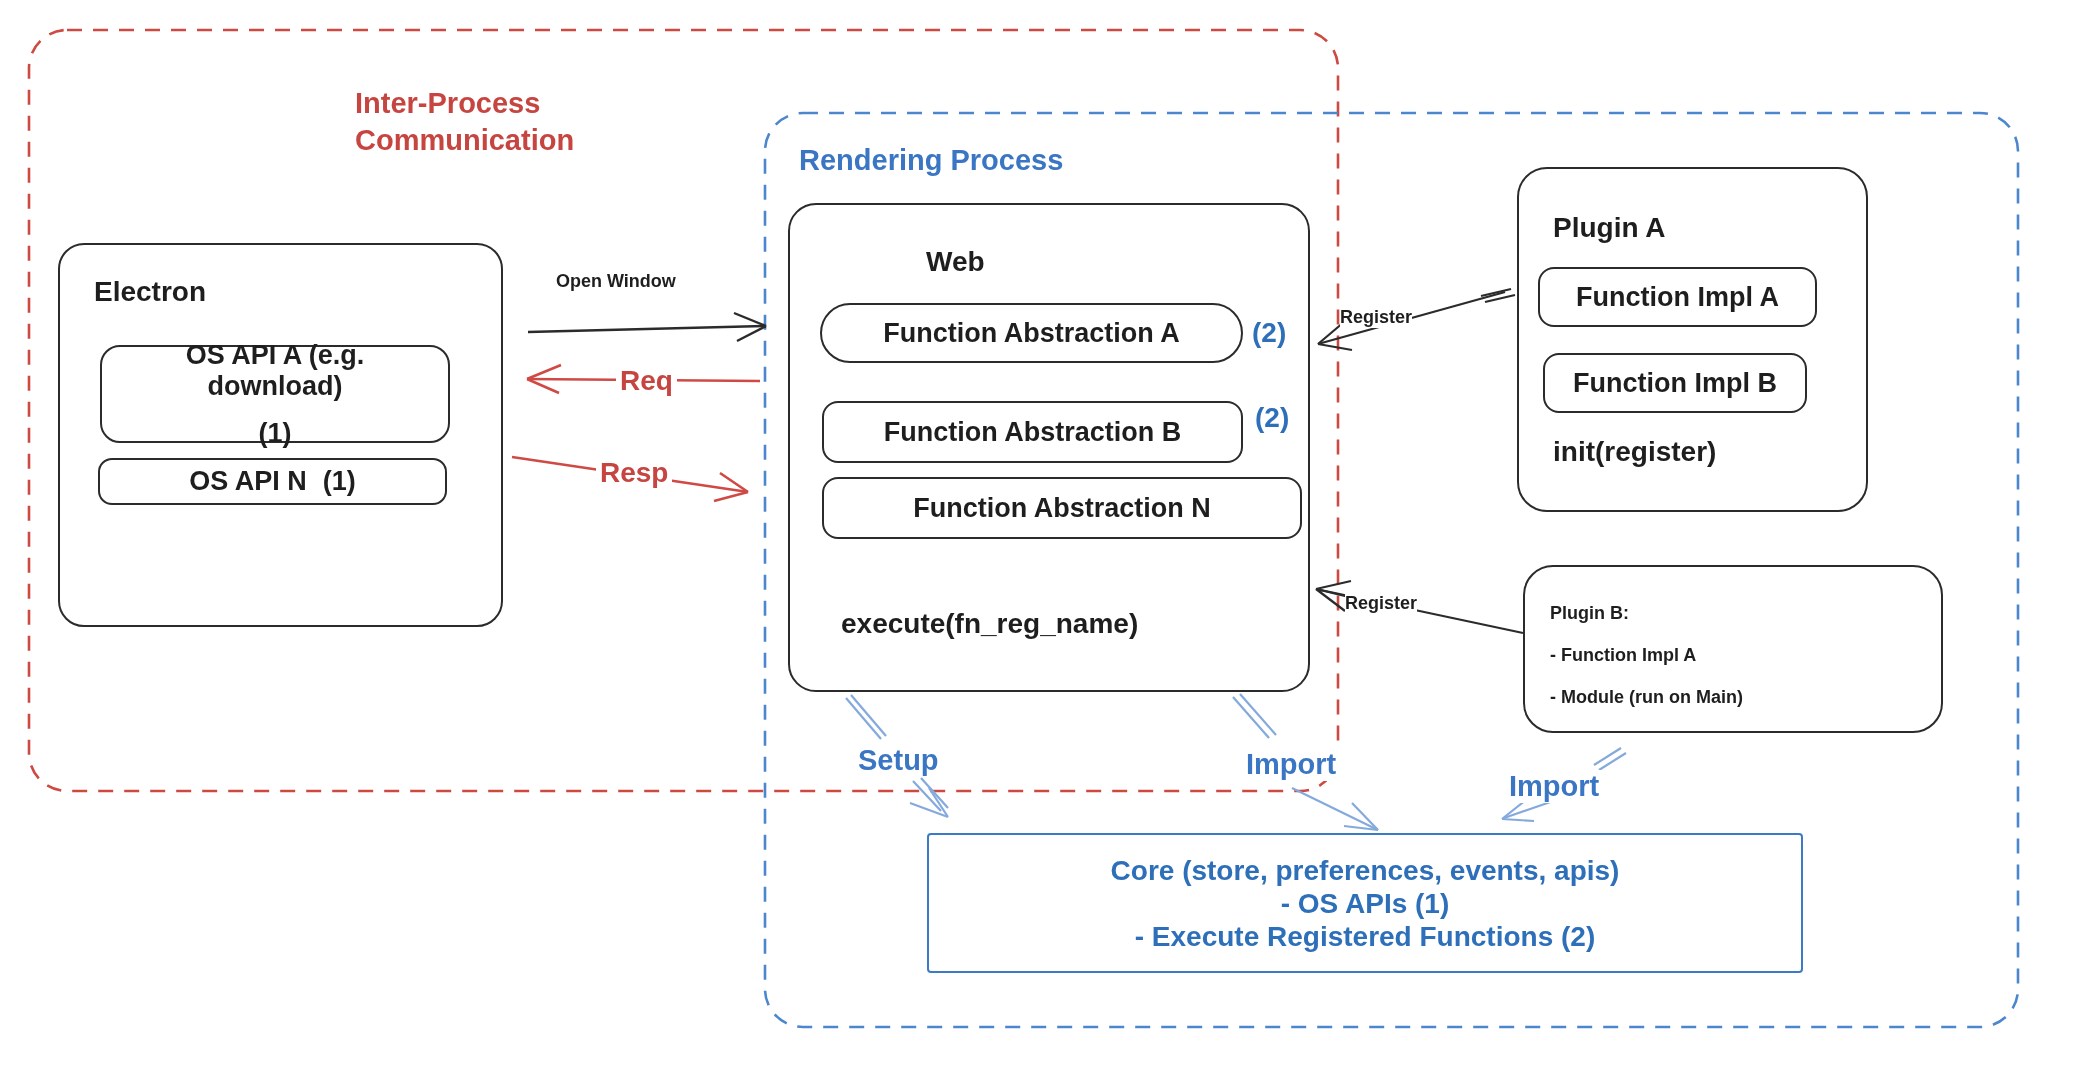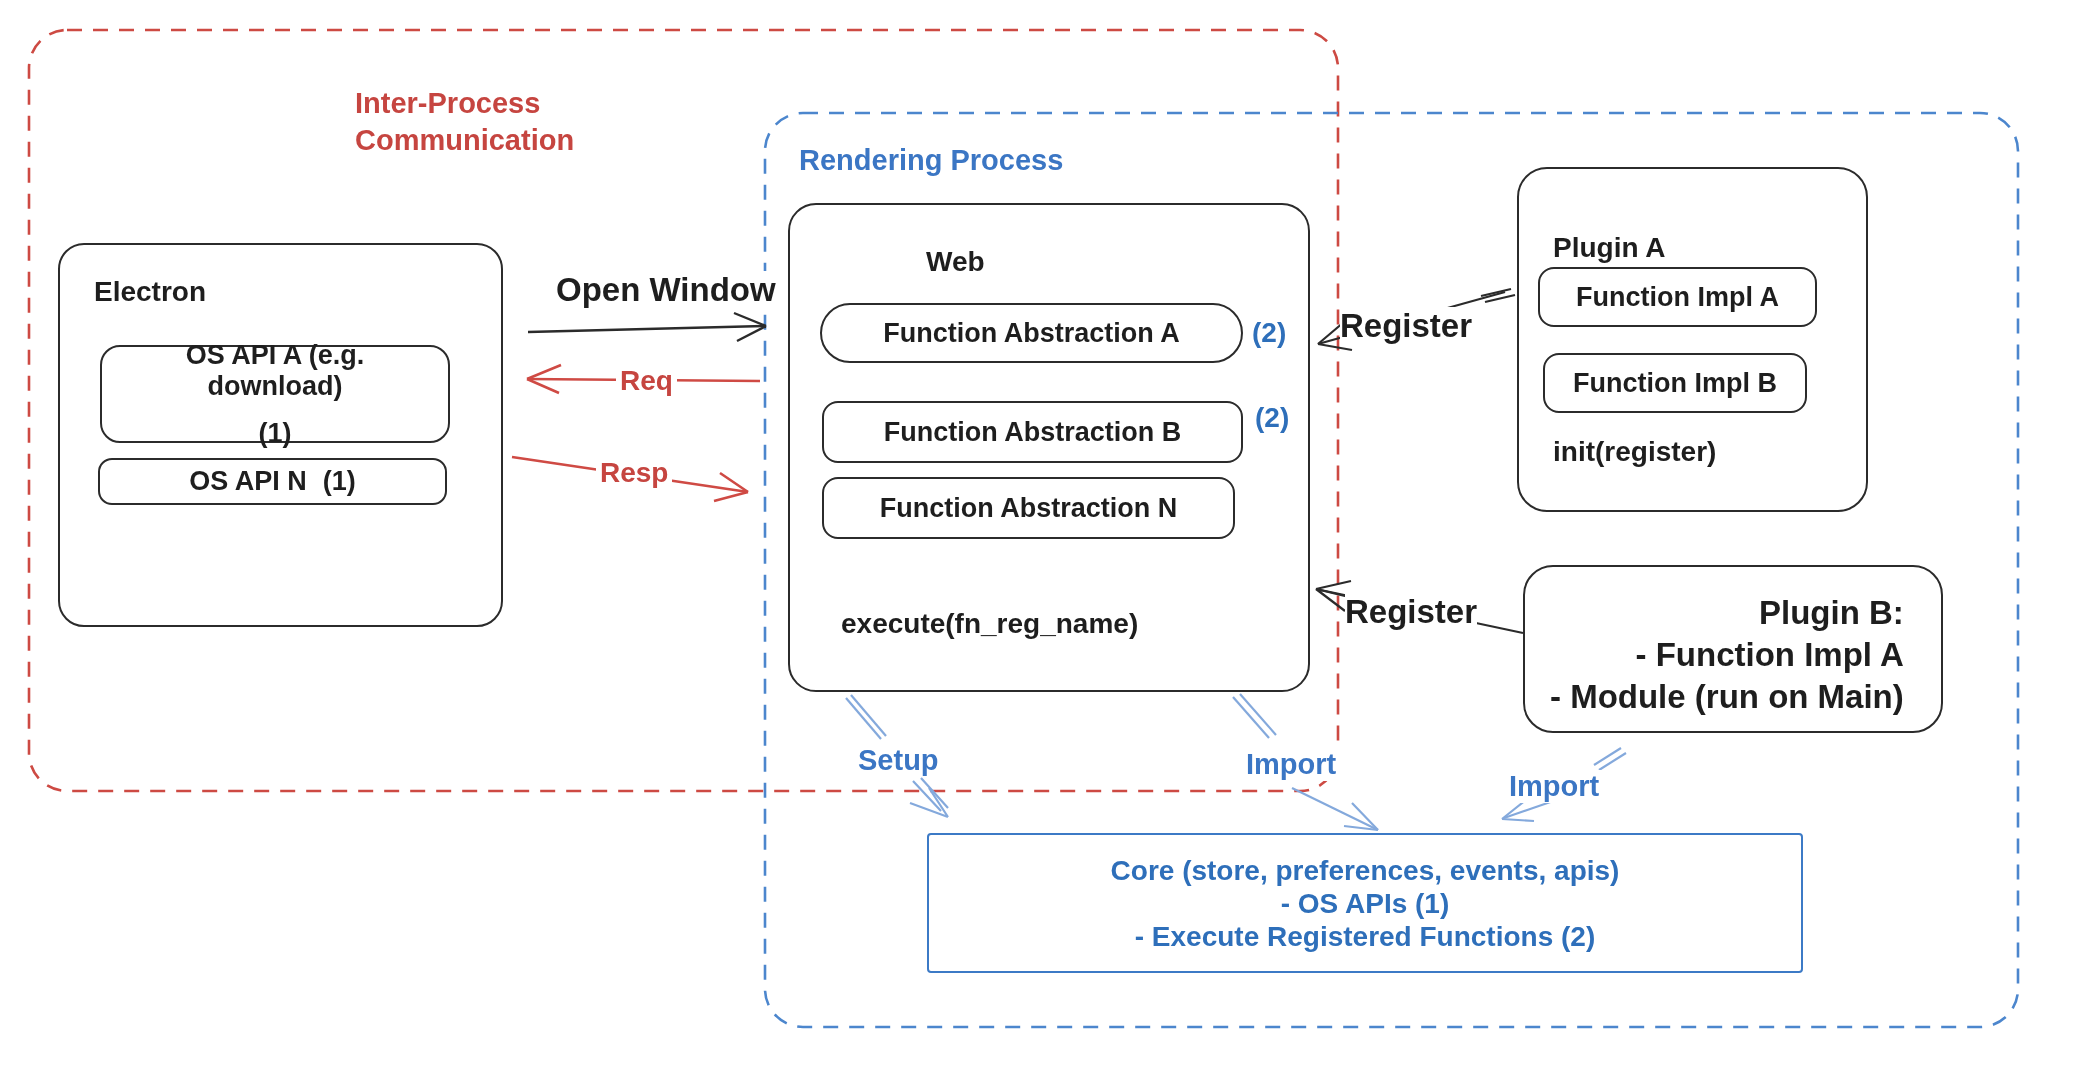--- a/index.html
+++ b/index.html
@@ -13,21 +13,21 @@
     box-sizing:border-box;
   }
   .flexc{display:flex;flex-direction:column;align-items:center;justify-content:center;}
   .flexr{display:flex;flex-direction:row;align-items:center;justify-content:center;}
   .lbl{position:absolute;white-space:nowrap;font-weight:bold;}
   .onwhite{background:#ffffff;padding:0 4px;}
   .black{color:#1e1e1e;}
   .red{color:#c64540;}
   .blue{color:#2e6fba;}
   .lightblue-label{color:#3b76c4;}
-  .t27{font-size:33px;text-align:right;}
+  .t27{font-size:18px;}
   .t28{font-size:28px;}
   .t29{font-size:29px;}
   .badge{position:absolute;font-size:28px;font-weight:bold;color:#2e6fba;white-space:nowrap;}
   .boxtext{font-size:27px;font-weight:bold;color:#1e1e1e;white-space:nowrap;}
 </style>
 </head>
 <body>
 
 <div id="canvas">
 
@@ -113,28 +113,28 @@
   <div class="box flexr" style="left:820px;top:303px;width:423px;height:60px;border-radius:30px;border-width:2px;">
     <span class="boxtext">Function Abstraction A</span>
   </div>
   <div class="badge" style="left:1252px;top:317px;">(2)</div>
 
   <div class="box flexr" style="left:822px;top:389px;width:421px;height:62px;border-radius:16px;border-width:2px;margin-top:12px;">
     <span class="boxtext">Function Abstraction B</span>
   </div>
   <div class="badge" style="left:1255px;top:402px;">(2)</div>
 
-  <div class="box flexr" style="left:822px;top:477px;width:413px;height:62px;border-radius:16px;border-width:2px;">
+  <div class="box flexr" style="left:822px;top:477px;width:480px;height:62px;border-radius:16px;border-width:2px;">
     <span class="boxtext">Function Abstraction N</span>
   </div>
 
   <div class="lbl black t28" style="left:841px;top:608px;">execute(fn_reg_name)</div>
 
   <div class="box" style="left:1517px;top:167px;width:351px;height:345px;border-radius:30px;"></div>
-  <div class="lbl black t28" style="left:1553px;top:212px;margin-top:20px;">Plugin A</div>
+  <div class="lbl black t28" style="left:1553px;top:212px;">Plugin A</div>
 
   <div class="box flexr" style="left:1543px;top:353px;width:264px;height:60px;border-radius:16px;border-width:2px;">
     <span class="boxtext">Function Impl B</span>
   </div>
   <div class="box flexr" style="left:1538px;top:267px;width:279px;height:60px;border-radius:16px;border-width:2px;">
     <span class="boxtext">Function Impl A</span>
   </div>
   <div class="lbl black t28" style="left:1553px;top:436px;">init(register)</div>
 
   <div class="box" style="left:1523px;top:565px;width:420px;height:168px;border-radius:30px;"></div>

